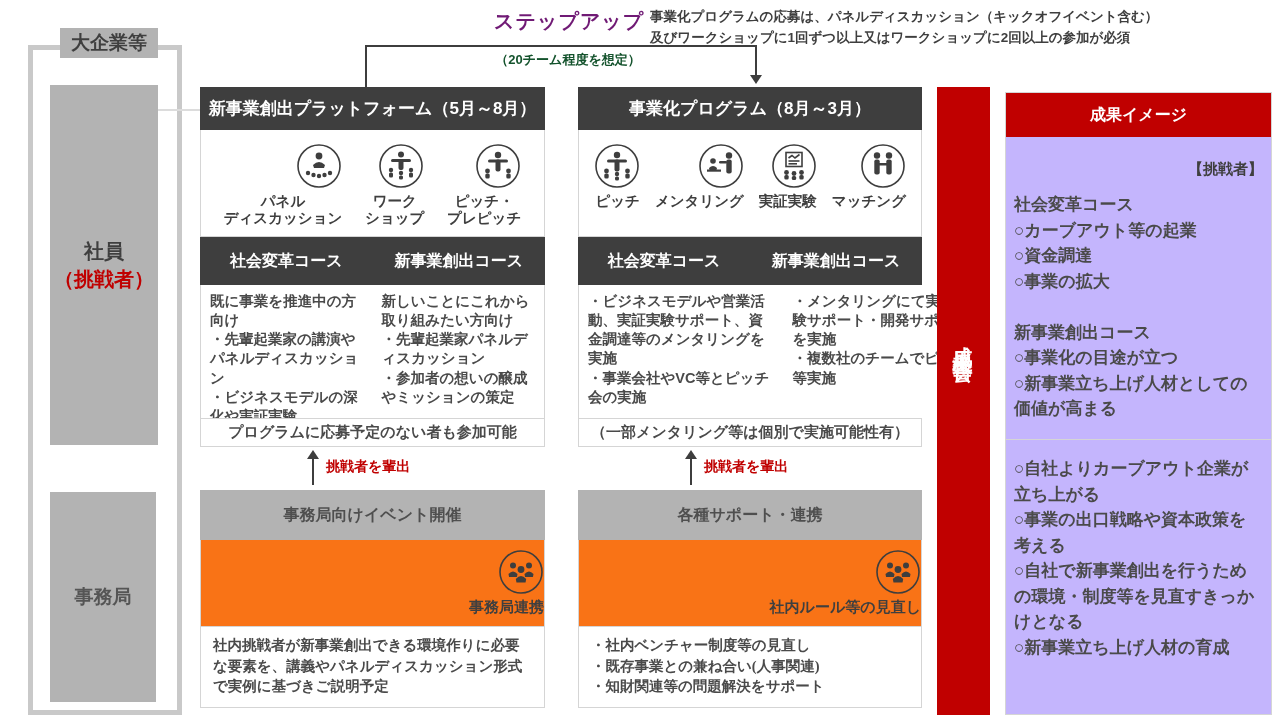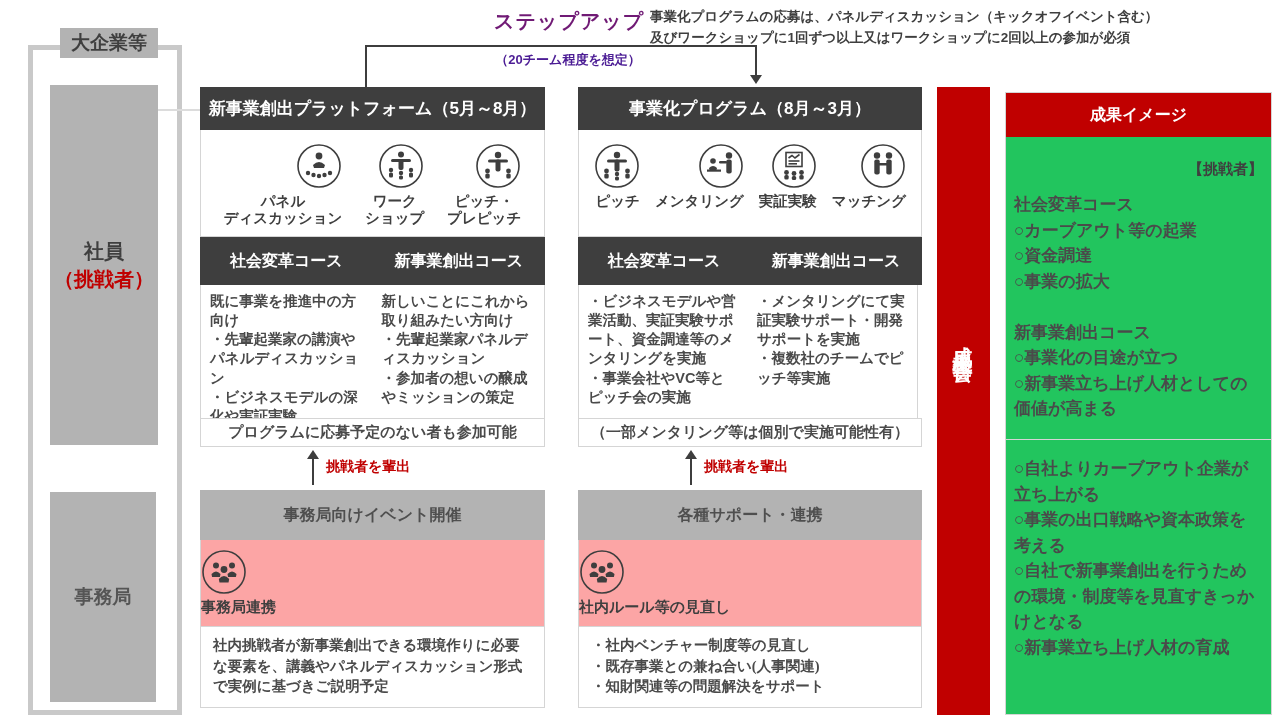--- a/index.html
+++ b/index.html
@@ -10,21 +10,21 @@
 
   
   .stepup{left:494px;top:8px;font-size:20px;color:#701a75;letter-spacing:1px;}
   .topdesc{left:650px;top:7px;font-size:13.5px;line-height:1.55;color:#3e3e3e;}
   .bracket{background:#3e3e3e;}
   .bracket-h{left:365px;top:45px;width:392px;height:2px;}
   .bracket-l{left:365px;top:45px;width:2px;height:42px;}
   .bracket-r{left:755px;top:45px;width:2px;height:31px;}
   .bracket-head{left:750px;top:75px;width:0;height:0;border-left:6px solid transparent;
                 border-right:6px solid transparent;border-top:9px solid #3e3e3e;background:none;}
-  .teamnote{left:487px;top:51px;width:162px;text-align:center;font-size:13px;color:#4c1d95;}
+  .teamnote{left:487px;top:51px;width:162px;text-align:center;font-size:13px;color:#14532d;}
 
   
   .outline{left:28px;top:45px;width:154px;height:670px;border:5px solid #c9c9c9;background:#fff;}
   .grouplabel{left:60px;top:28px;width:98px;height:30px;background:#b3b3b3;color:#3f3f3f;
               font-size:19px;display:flex;align-items:center;justify-content:center;z-index:3;}
   .graybox{background:#b3b3b3;display:flex;flex-direction:column;align-items:center;justify-content:center;z-index:2;}
   .employee{left:50px;top:85px;width:108px;height:360px;font-size:20px;color:#3f3f3f;text-align:left;line-height:1.4;}
   .employee .red{color:#c00000;}
   .office{left:50px;top:492px;width:106px;height:210px;font-size:19px;color:#555;}
   .connector{left:158px;top:109px;width:42px;height:2px;background:#dcdcdc;}
@@ -43,33 +43,33 @@
              font-size:15px;color:#4a4a4a;}
 
   
   .uparrow{width:2px;height:26px;background:#3e3e3e;}
   .uparrow::before{content:"";position:absolute;top:-9px;left:-5px;width:0;height:0;
                    border-left:6px solid transparent;border-right:6px solid transparent;border-bottom:9px solid #3e3e3e;}
   .arrowlbl{font-size:14px;color:#c00000;}
 
   
   .grayhdr{height:50px;background:#b3b3b3;color:#4f4f4f;display:flex;align-items:center;justify-content:center;font-size:16px;}
-  .midicon{background:#fca5a5;border:1px solid #d5d5d5;border-top:none;display:flex;flex-direction:column;
-           align-items:flex-start;justify-content:center;}
+  .midicon{background:#f97316;border:1px solid #d5d5d5;border-top:none;display:flex;flex-direction:column;
+           align-items:flex-end;justify-content:center;}
   .midicon .lbl{margin-top:3px;font-size:15px;color:#3f3f3f;}
   .botbody{background:#fff;border:1px solid #d5d5d5;border-top:none;padding:8px 12px;font-size:14.5px;
            line-height:1.42;color:#4a4a4a;}
 
   
   .reportbar{left:937px;top:87px;width:53px;height:628px;background:#c00000;color:#fff;
              display:flex;align-items:center;justify-content:center;padding-bottom:120px;
              writing-mode:vertical-rl;font-size:20px;letter-spacing:4px;}
 
   
-  .outcome{left:1005px;top:92px;width:267px;height:623px;border:1px solid #d5d5d5;background:#22c55e;}
+  .outcome{left:1005px;top:92px;width:267px;height:623px;border:1px solid #d5d5d5;background:#c4b5fd;}
   .outhdr{height:44px;background:#c00000;color:#fff;display:flex;align-items:center;justify-content:center;font-size:16px;}
   .outsec1{height:286px;border-bottom:1px solid #d5d5d5;padding:16px 8px 0 8px;}
   .outsec2{padding:16px 8px 0 8px;}
   .outheading{text-align:right;font-size:15px;color:#3f3f3f;margin-bottom:13px;margin-top:7px;}
   .outbody{font-size:17px;line-height:1.5;color:#4a4a4a;}
 
   svg .st{fill:none;stroke:#3e3e3e;stroke-width:1.6;}
   svg .f{fill:#3e3e3e;}
 </style>
 </head>
@@ -212,21 +212,21 @@
         <rect class="f" x="26.3" y="16.5" width="5.4" height="15" rx="2"></rect>
         <rect class="f" x="18" y="20" width="10" height="2.6" rx="1.3"></rect>
       </svg>
       <div class="lbl">マッチング</div>
     </div>
   </div>
   <div class="abs coursehdr" style="left:578px;top:237px;width:344px;height:48px;">
     <div>社会変革コース</div>
     <div>新事業創出コース</div>
   </div>
-  <div class="abs coursebody" style="left:578px;top:285px;width:340px;height:133px;">
+  <div class="abs coursebody" style="left:578px;top:285px;width:411px;height:133px;">
     <div class="cell pre">・ビジネスモデルや営業活動、実証実験サポート、資金調達等のメンタリングを実施
 ・事業会社やVC等とピッチ会の実施</div>
     <div class="cell pre">・メンタリングにて実証実験サポート・開発サポートを実施
 ・複数社のチームでピッチ等実施</div>
   </div>
   <div class="abs colfooter" style="left:578px;top:418px;width:344px;height:29px;">（一部メンタリング等は個別で実施可能性有）</div>
 
   <div class="abs uparrow" style="left:312px;top:459px;"></div>
   <div class="abs arrowlbl" style="left:326px;top:458px;">挑戦者を輩出</div>
   <div class="abs uparrow" style="left:690px;top:459px;"></div>

